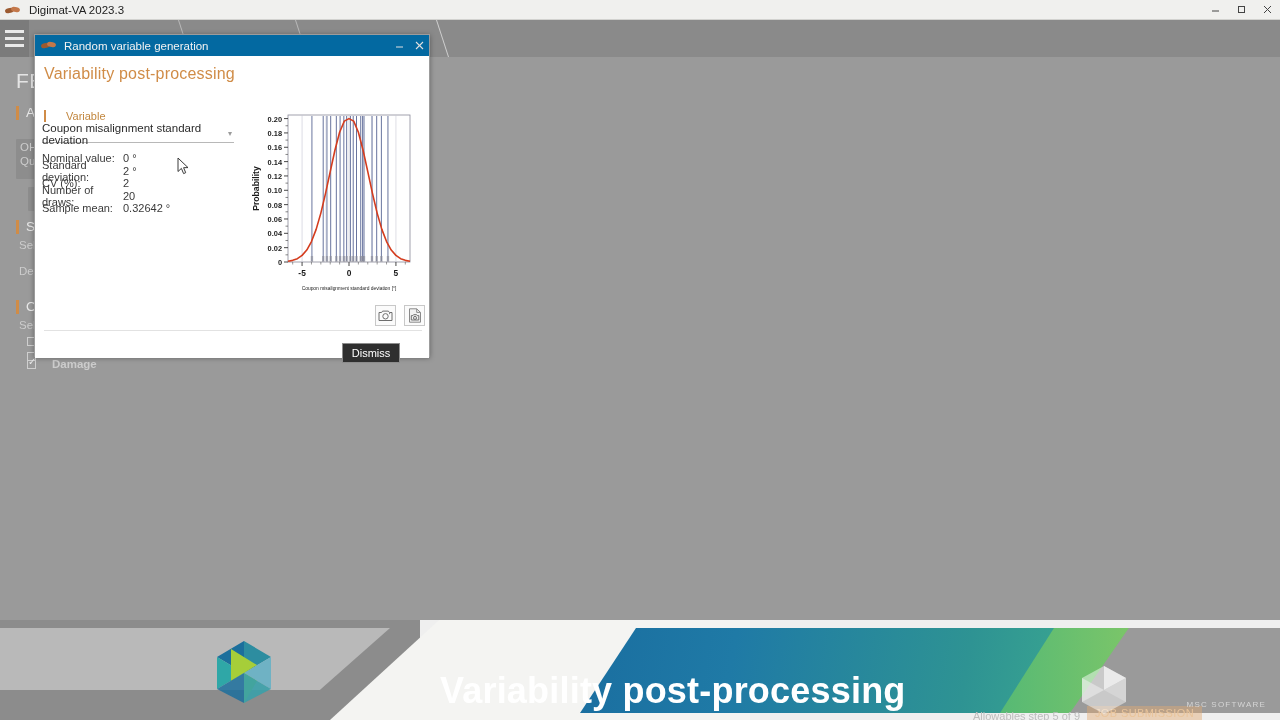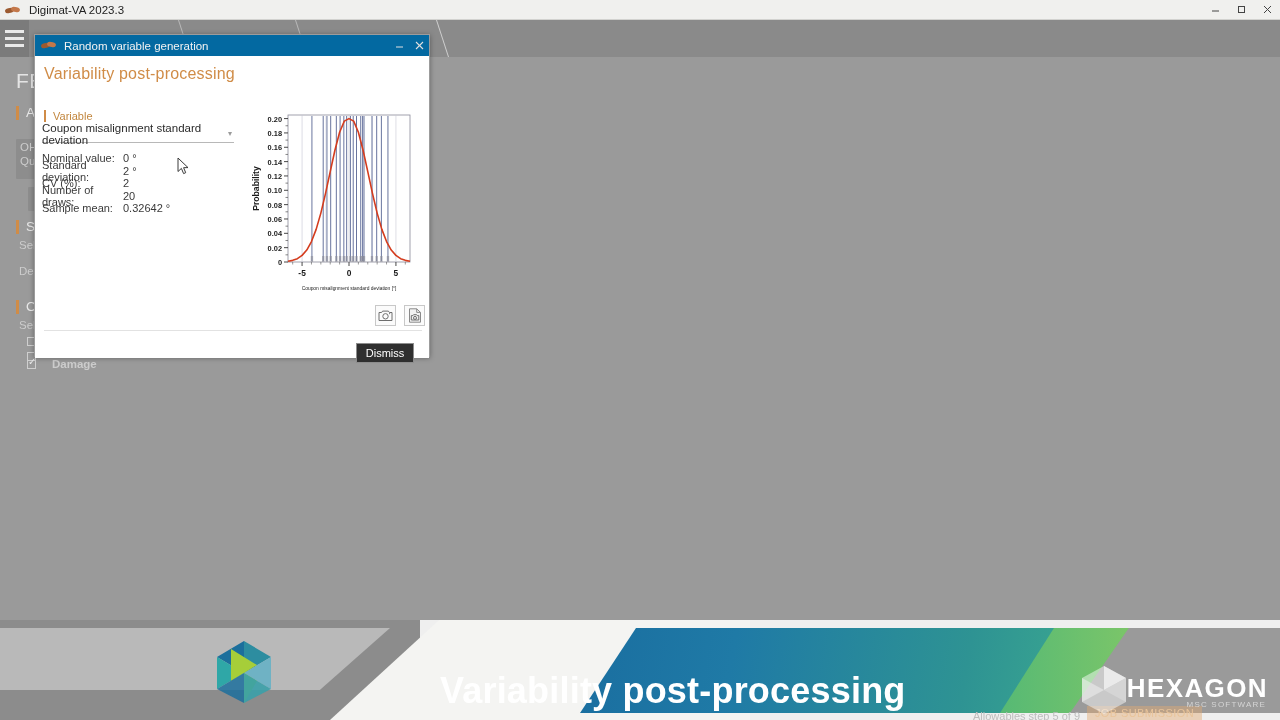--- a/index.html
+++ b/index.html
@@ -145,21 +145,21 @@
   .dlg-titletext{ margin-left:6px; }
   .dlg-sp{ flex:1 1 auto; }
   .dlg-wbtn{ width:20px; height:21px; display:flex; align-items:center; justify-content:center; color:#e3e3e3;}
   .dlg-body{ position:relative; height:302px; background:#fff; }
 
   .dlg-heading{
     position:absolute; left:9px; top:9px; font-size:16px; color:#d08c47; letter-spacing:.2px;
   }
   .grp-label{
     position:absolute; left:9px; top:54px; font-size:11px; color:#c2873f;
-    padding-left:7px; border-left:2px solid #d08c47; line-height:12px;
+    padding-left:20px; border-left:2px solid #d08c47; line-height:12px;
   }
   .combo{
     position:absolute; left:7px; top:69px; width:192px; height:18px;
     border-bottom:1px solid #b8b8b8; display:flex; align-items:center;
     font-size:11.5px; color:#2b2b2b; background:#fff; cursor:pointer;
   }
   .combo .caret{ margin-left:auto; margin-right:2px; font-size:8px; color:#9b9b9b; }
 
   .proptable{ position:absolute; left:7px; top:96px; font-size:11px; color:#3a3a3a;}
   .proptable .row{ display:flex; height:12.5px; align-items:center; }
@@ -168,21 +168,21 @@
 
   
   .chart-wrap{ position:absolute; left:213px; top:53px; width:170px; height:188px; }
   .chart-tools{ position:absolute; left:340px; top:249px; display:flex; gap:8px; }
   .tool-btn{
     width:21px; height:21px; border:1px solid #c8c8c8; background:#fbfbfb;
     display:flex; align-items:center; justify-content:center; cursor:pointer;
   }
   .dlg-sepline{ position:absolute; left:9px; top:274px; width:378px; height:1px; background:#e2e2e2;}
   .dismiss{
-    position:absolute; left:321px; top:287px; width:58px; height:20px;
+    position:absolute; left:307px; top:287px; width:58px; height:20px;
     background:#2f2f2f; color:#fff; border:1px solid #8d8d8d; font-size:11px;
     display:flex; align-items:center; justify-content:center; cursor:pointer;
     font-family:"Liberation Sans", sans-serif;
   }
 
   .cursor{ position:absolute; left:177px; top:157px; z-index:30; }
 </style>
 </head>
 <body>
 
@@ -263,21 +263,20 @@
     <div class="grayright"></div>
     <div class="banner-title">Variability post-processing</div>
     <div class="banner-footnote">Allowables step 5 of 9</div>
     <div class="banner-pill">JOB SUBMISSION</div>
     <svg class="hex-glyph" viewBox="0 0 56 52">
       <polygon points="28,2 50,14 50,38 28,50 6,38 6,14" fill="#ffffff" opacity="0.55"></polygon>
       <polygon points="28,2 50,14 28,26" fill="#ffffff" opacity="0.85"></polygon>
       <polygon points="28,26 50,14 50,38" fill="#e4e4e4" opacity="0.8"></polygon>
       <polygon points="28,26 6,14 6,38" fill="#f4f4f4" opacity="0.7"></polygon>
     </svg>
-    <div class="hex-wordmark">HEXAGON</div>
     <div class="hex-sub">MSC SOFTWARE</div>
   </div>
   <svg class="logo-mark" viewBox="0 0 62 72">
     <polygon points="4,22 31,6 31,38" fill="#1c6f9c"></polygon>
     <polygon points="31,6 58,22 31,38" fill="#2d8da0"></polygon>
     <polygon points="4,22 31,38 4,54" fill="#2fa7a7"></polygon>
     <polygon points="58,22 58,54 31,38" fill="#6fb2c4"></polygon>
     <polygon points="18,14 44,30 18,46" fill="#a6ce39"></polygon>
     <polygon points="31,38 44,46 31,68" fill="#8dc63f"></polygon>
     <polygon points="4,54 31,38 31,68" fill="#1c6f9c" opacity=".85"></polygon>

